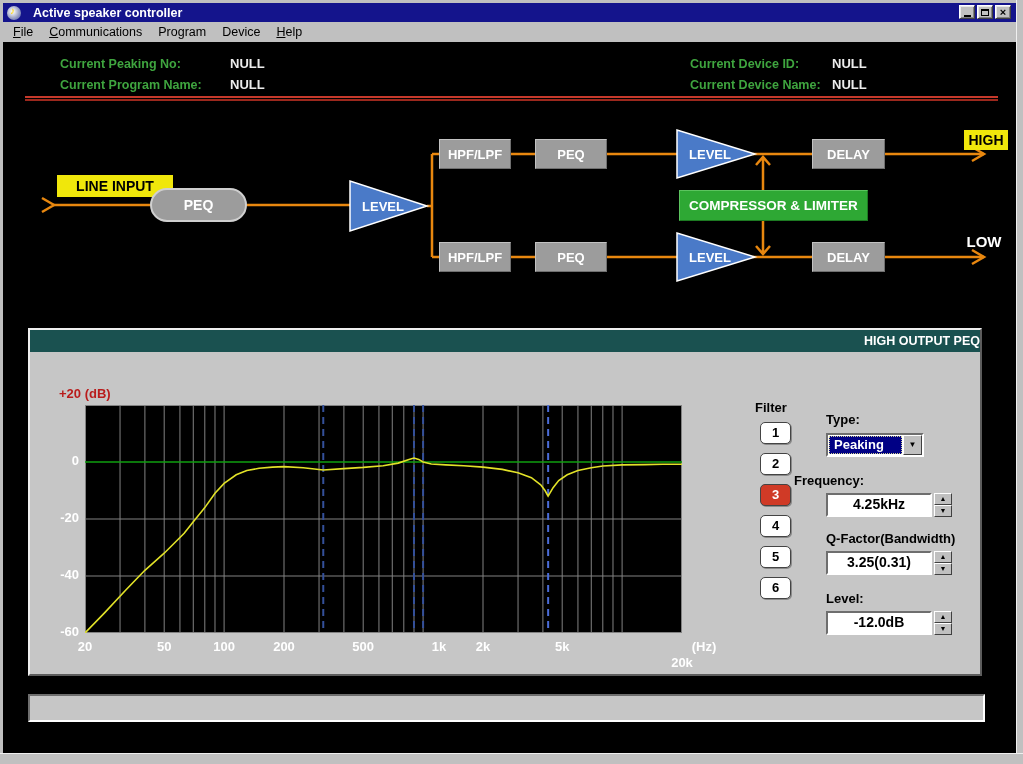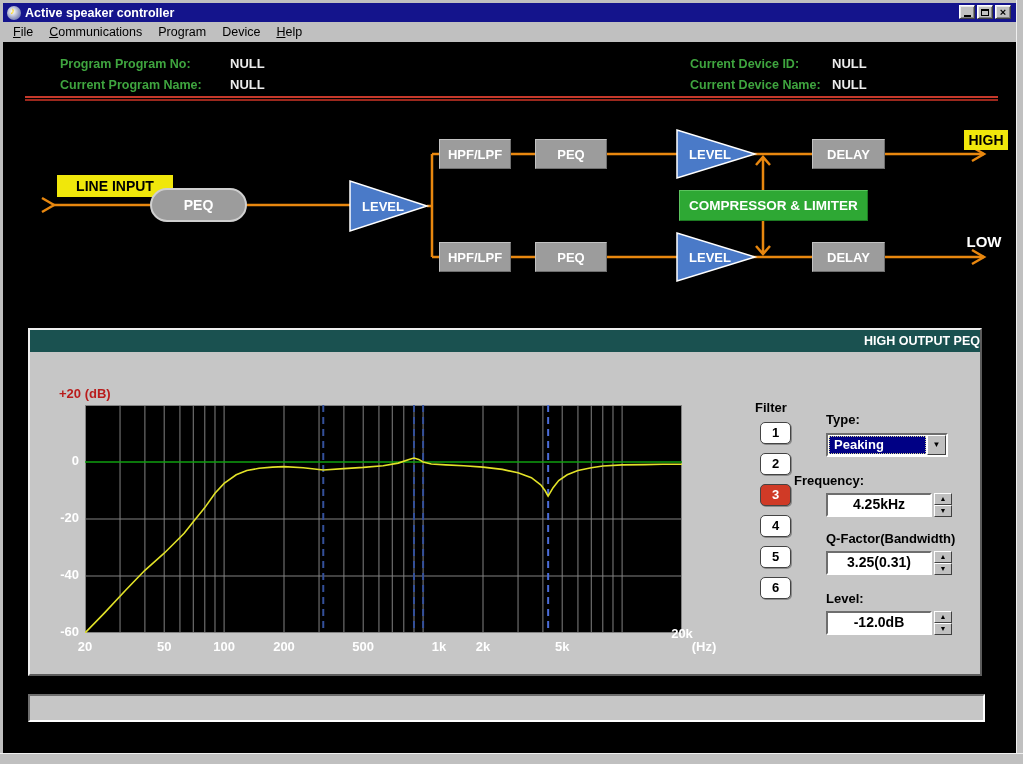--- a/index.html
+++ b/index.html
@@ -6,21 +6,21 @@
   html,body{width:1023px;height:764px;background:#000;overflow:hidden;
     font-family:"Liberation Sans",sans-serif}
   .window{position:relative;width:1023px;height:764px;background:#000}
   .bstrip{position:absolute;background:#c0c0c0}
   
   .titlebar{position:absolute;left:3px;top:3px;width:1013px;height:19px;background:#14148c;
     display:flex;align-items:center;padding-left:4px}
   .app-icon{width:14px;height:14px;border-radius:50%;position:relative;flex:0 0 auto;
     background:radial-gradient(circle at 40% 40%,#f2f2f2 12%,#9aa0c4 55%,#4a55a0 100%)}
   .app-icon::after{content:"\266A";position:absolute;left:3px;top:-1px;color:#ffd400;font-size:10px}
-  .title-text{color:#fff;font-size:12.5px;font-weight:bold;margin-left:4px;white-space:nowrap}
+  .title-text{color:#fff;font-size:12.5px;font-weight:bold;margin-left:12px;white-space:nowrap}
   .tb-btns{position:absolute;right:5px;top:2px;display:flex}
   .tb-btn{width:16px;height:14px;background:#c0c0c0;margin-left:2px;cursor:default;
     border:1px solid;border-color:#fff #404040 #404040 #fff;
     box-shadow:inset 1px 1px 0 #e8e8e8,inset -1px -1px 0 #808080;
     display:flex;justify-content:center;align-items:center;overflow:hidden}
   .glyph-min{display:inline-block;width:7px;height:2px;background:#000;margin-top:7px}
   .glyph-max{display:inline-block;width:8px;height:7px;border:1px solid #000;border-top-width:2px}
   .glyph-close{font-size:11px;font-weight:bold;color:#000;line-height:11px}
   
   .menubar{position:absolute;left:3px;top:22px;width:1013px;height:21px;background:#c0c0c0;
@@ -53,21 +53,21 @@
     font-weight:bold;font-size:12.5px;text-align:right;line-height:22px;}
   .plot{position:absolute;left:55px;top:75px;width:597px;height:228px;background:#000}
   .xtick{position:absolute;transform:translateX(-50%);color:#fff;font-weight:bold;font-size:13px;white-space:nowrap}
   .ytick{position:absolute;width:40px;text-align:right;color:#fff;font-weight:bold;font-size:13px}
   .top-label{position:absolute;color:#b91c1c;font-weight:bold;font-size:13px;white-space:nowrap}
   .ctrl-label{position:absolute;font-weight:bold;font-size:13px;color:#000;white-space:nowrap}
   .fbtn{position:absolute;width:31px;height:22px;background:#fff;border:1px solid #444;border-radius:5px;
     font-weight:bold;font-size:13px;color:#000;text-align:center;line-height:19px;
     box-shadow:1px 1px 0 #8a8a8a;cursor:default}
   .fbtn.selected{background:#d03a26;color:#fff}
-  .combo{position:absolute;width:122px;height:24px;background:#fff;
+  .combo{position:absolute;width:98px;height:24px;background:#fff;
     border:2px solid;border-color:#6e6e6e #fff #fff #6e6e6e}
   .combo-sel{position:absolute;left:1px;top:1px;right:20px;bottom:1px;background:#000085;color:#fff;
     font-weight:bold;font-size:13px;line-height:18px;padding-left:5px;
     outline:1px dotted #cfcf90;outline-offset:-1px}
   .combo-btn{position:absolute;right:0;top:0;width:19px;height:20px;background:#c0c0c0;
     border:1px solid;border-color:#fff #404040 #404040 #fff;text-align:center;font-size:8px;
     line-height:17px;color:#000;cursor:default}
   .field{position:absolute;width:106px;height:24px;background:#fff;color:#000;font-weight:bold;
     font-size:14px;text-align:center;line-height:19px;
     border:2px solid;border-color:#6e6e6e #fff #fff #6e6e6e}
@@ -104,21 +104,21 @@
   </div>
 
   <div class="menubar">
     <span class="menu-item u">File</span>
     <span class="menu-item u">Communications</span>
     <span class="menu-item">Program</span>
     <span class="menu-item">Device</span>
     <span class="menu-item u">Help</span>
   </div>
 
-  <span class="status-label" style="left:60px;top:57px">Program Program No:</span>
+  <span class="status-label" style="left:60px;top:57px">Current Peaking No:</span>
   <span class="status-value" style="left:230px;top:56px">NULL</span>
   <span class="status-label" style="left:60px;top:78px">Current Program Name:</span>
   <span class="status-value" style="left:230px;top:77px">NULL</span>
   <span class="status-label" style="left:690px;top:57px">Current Device ID:</span>
   <span class="status-value" style="left:832px;top:56px">NULL</span>
   <span class="status-label" style="left:690px;top:78px">Current Device Name:</span>
   <span class="status-value" style="left:832px;top:77px">NULL</span>
 
   <div class="sep" style="top:96px;background:#c5392b"></div>
   <div class="sep" style="top:99px;background:#9c281d"></div>
@@ -234,21 +234,21 @@
       <div class="spin-btn"><span>▼</span></div>
     </div>
   <div class="xtick" style="left: 55px; top: 309px;">20</div>
       <div class="xtick" style="left: 134.19px; top: 309px;">50</div>
       <div class="xtick" style="left: 194.095px; top: 309px;">100</div>
       <div class="xtick" style="left: 254px; top: 309px;">200</div>
       <div class="xtick" style="left: 333.19px; top: 309px;">500</div>
       <div class="xtick" style="left: 409px; top: 309px;">1k</div>
       <div class="xtick" style="left: 453px; top: 309px;">2k</div>
       <div class="xtick" style="left: 532.19px; top: 309px;">5k</div>
-      <div class="xtick" style="left: 652px; top: 296px;">20k</div>
+      <div class="xtick" style="left: 652px; top: 325px;">20k</div>
       <div class="xtick" style="left: 674px; top: 309px;">(Hz)</div>
       <div class="ytick" style="left: 9px; top: 123px;">0</div>
       <div class="ytick" style="left: 9px; top: 180px;">-20</div>
       <div class="ytick" style="left: 9px; top: 237px;">-40</div>
       <div class="ytick" style="left: 9px; top: 294px;">-60</div>
       <div class="top-label" style="left: 29px; top: 56px;">+20 (dB)</div>
     </div>
 
   <div class="statusbar"></div>
 

